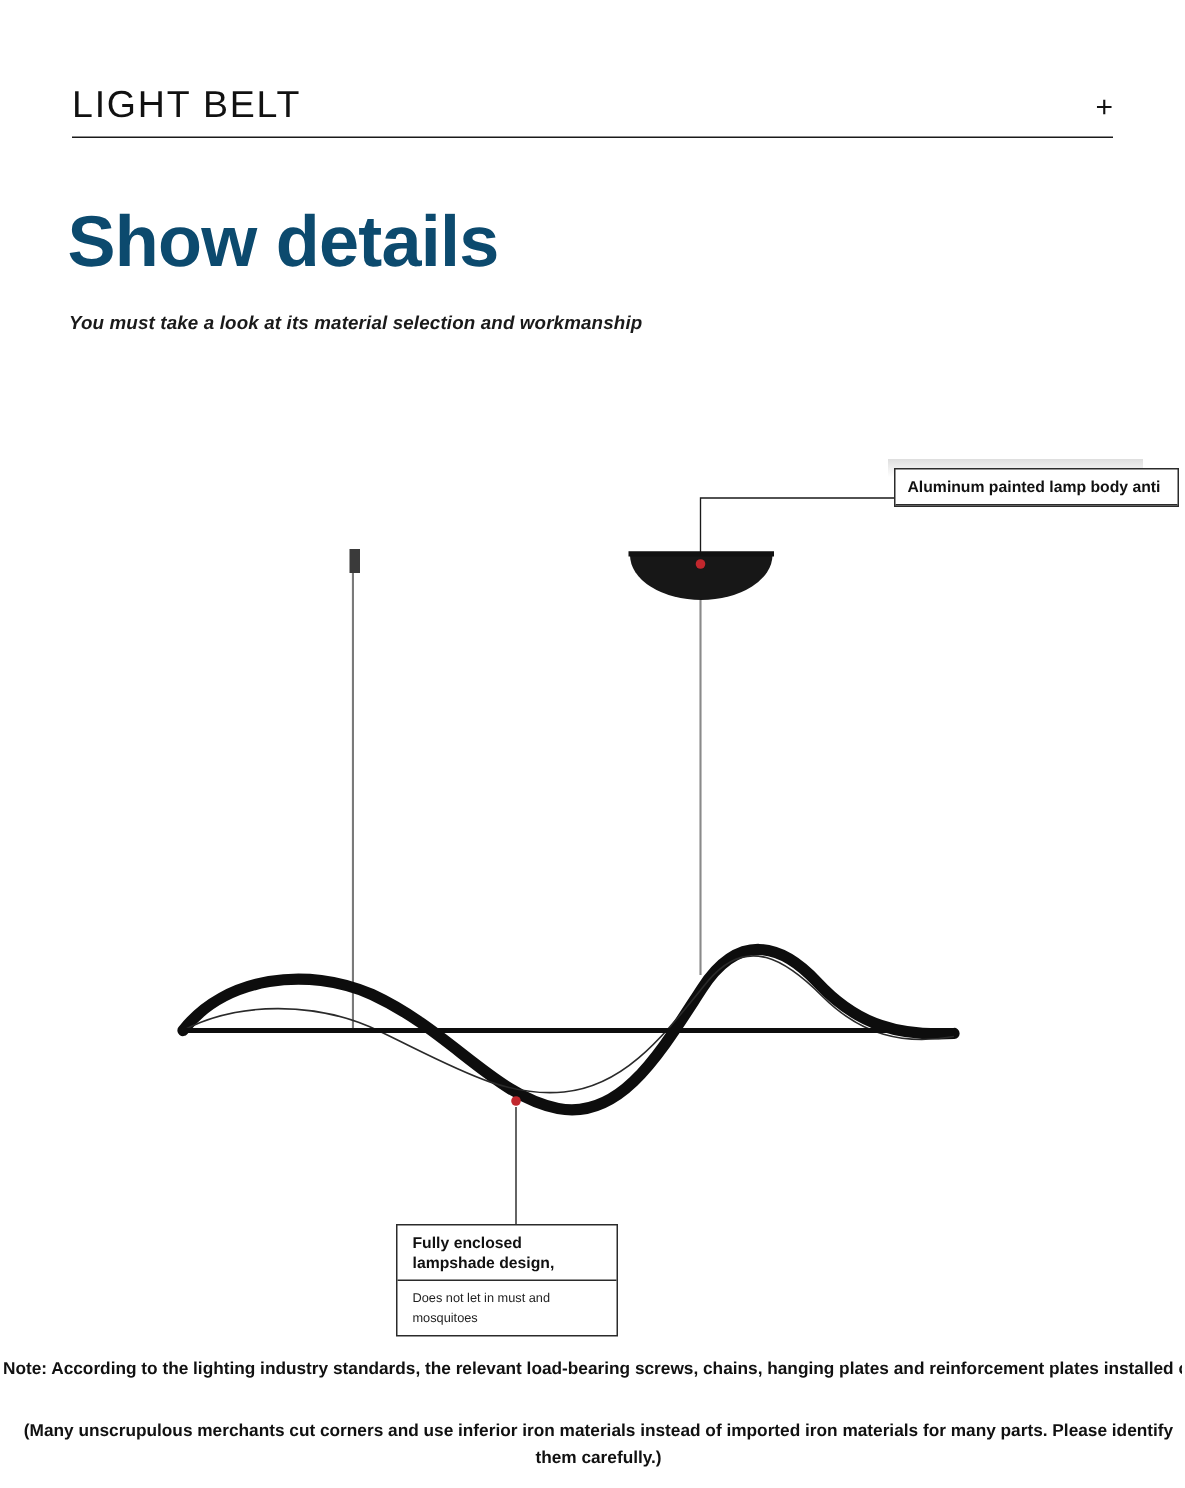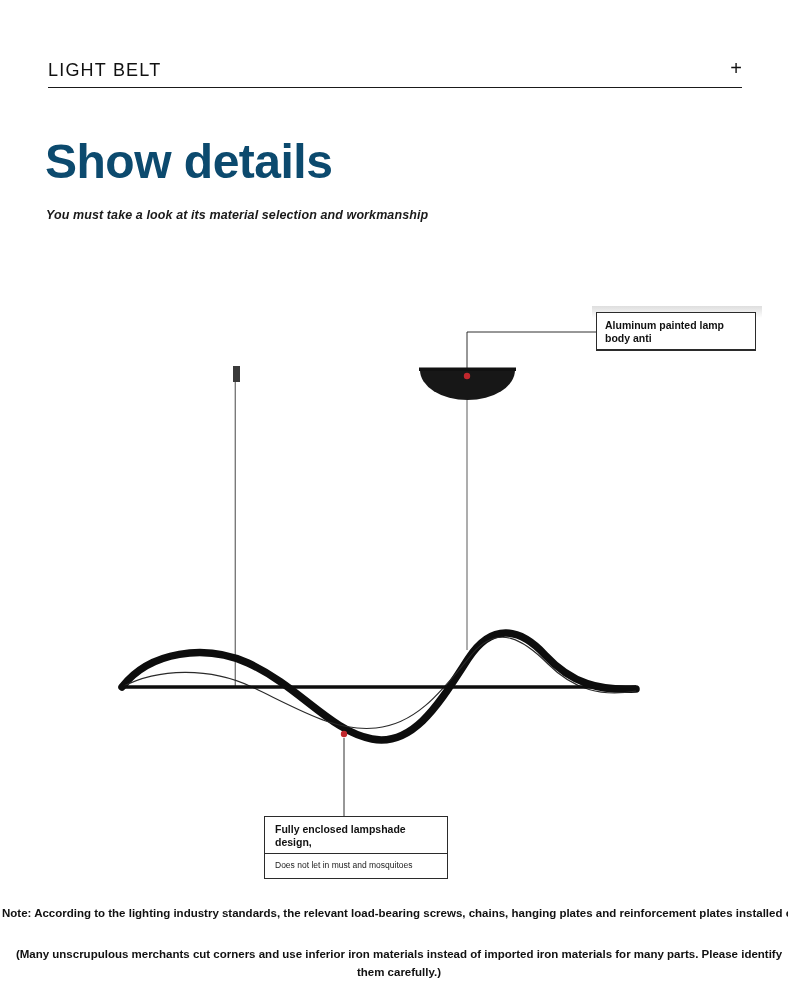--- a/index.html
+++ b/index.html
@@ -22,21 +22,21 @@
     left: 48px;
     top: 58px;
     width: 694px;
     display: flex;
     align-items: flex-end;
     justify-content: space-between;
     border-bottom: 1px solid #1a1a1a;
     padding-bottom: 8px;
   }
   .header-title {
-    font-size: 18px;
+    font-size: 25px;
     letter-spacing: 1.2px;
     font-weight: 400;
     color: #111;
     line-height: 1;
   }
   .header-plus {
     font-size: 20px;
     color: #111;
     line-height: 1;
     font-weight: 400;
@@ -97,27 +97,27 @@
     font-weight: 400;
     color: #222;
     padding: 5px 8px 6px 8px;
     line-height: 1.45;
     text-align: center;
   }
 
   #callout-top {
     left: 596px;
     top: 312px;
-    width: 160px;
+    width: 190px;
   }
   #callout-top .co-title { text-align: left; }
   #callout-bottom {
     left: 264px;
     top: 816px;
-    width: 184px;
+    width: 148px;
   }
   #callout-bottom .co-title { text-align: left; padding-left: 10px;}
   #callout-bottom .co-body { text-align: left; padding-left: 10px;}
 
   
   .co-shadow {
     position: absolute;
     left: 592px;
     top: 306px;
     width: 170px;

